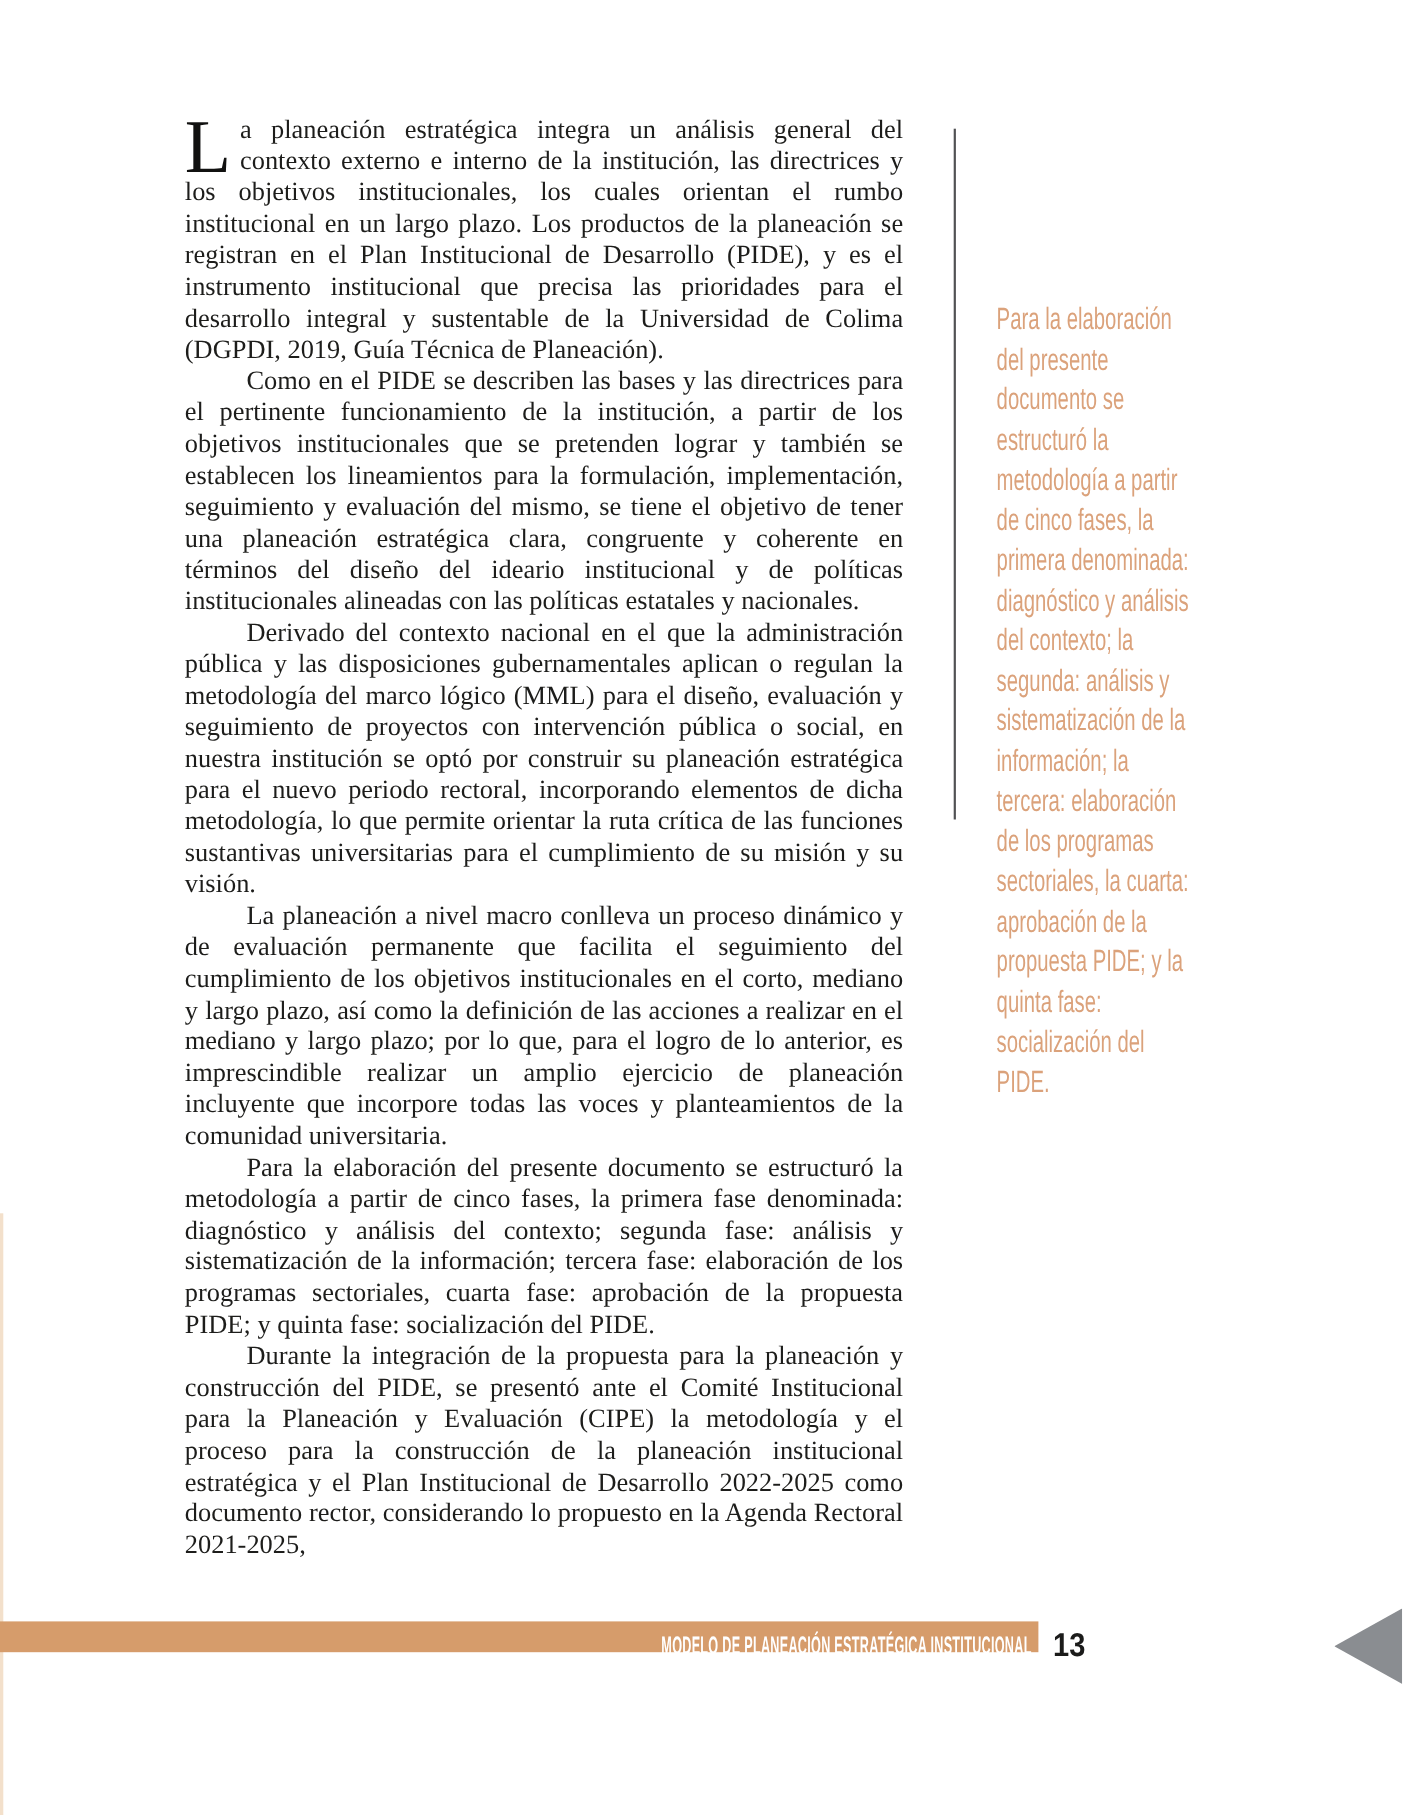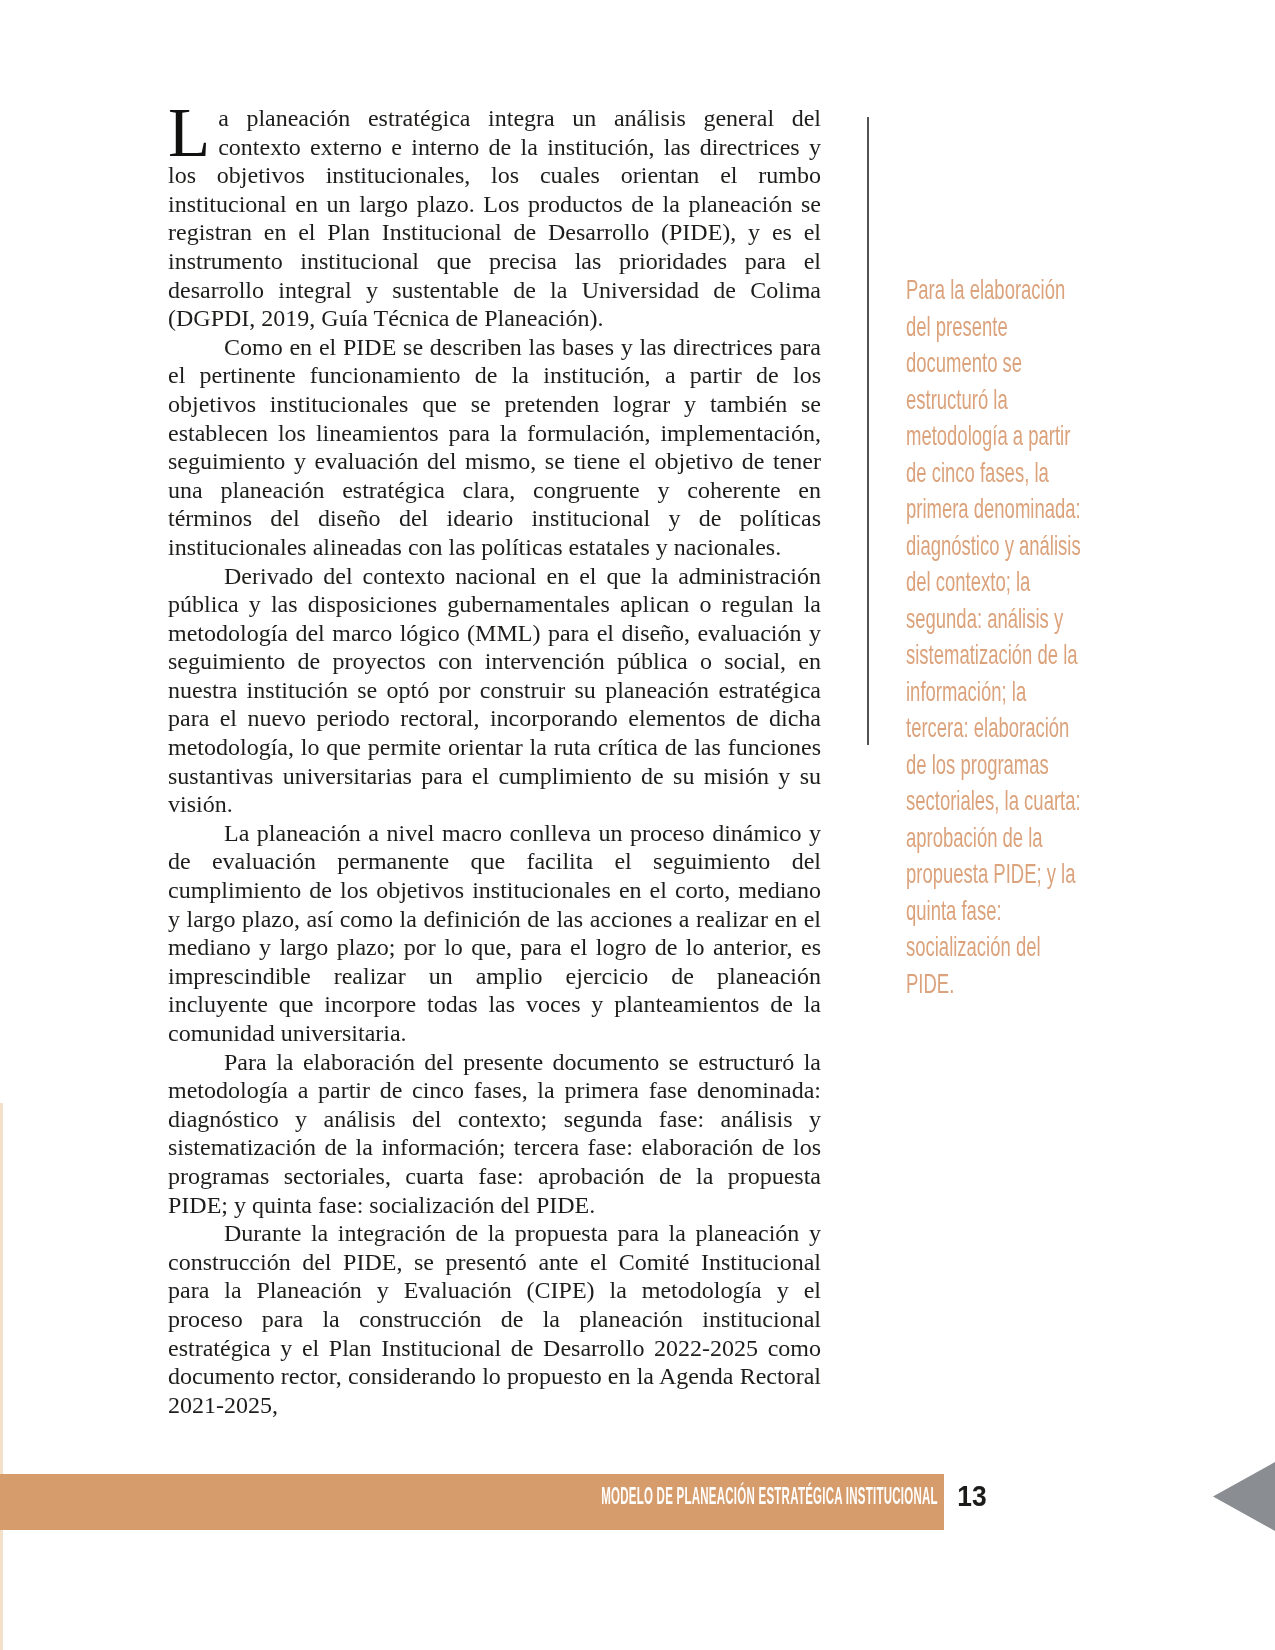--- a/index.html
+++ b/index.html
@@ -78,21 +78,21 @@
     background: #F3E0CB;
     z-index: 1;
   }
 
   
   .footer-bar {
     position: absolute;
     left: 0;
     top: 1474px;
     width: 944px;
-    height: 56px;
+    height: 28px;
     background: #D69C6B;
     z-index: 2;
     text-align: right;
   }
   .footer-title {
     display: inline-block;
     font-family: "Liberation Sans", sans-serif;
     font-weight: bold;
     font-size: 23px;
     line-height: 44px;

